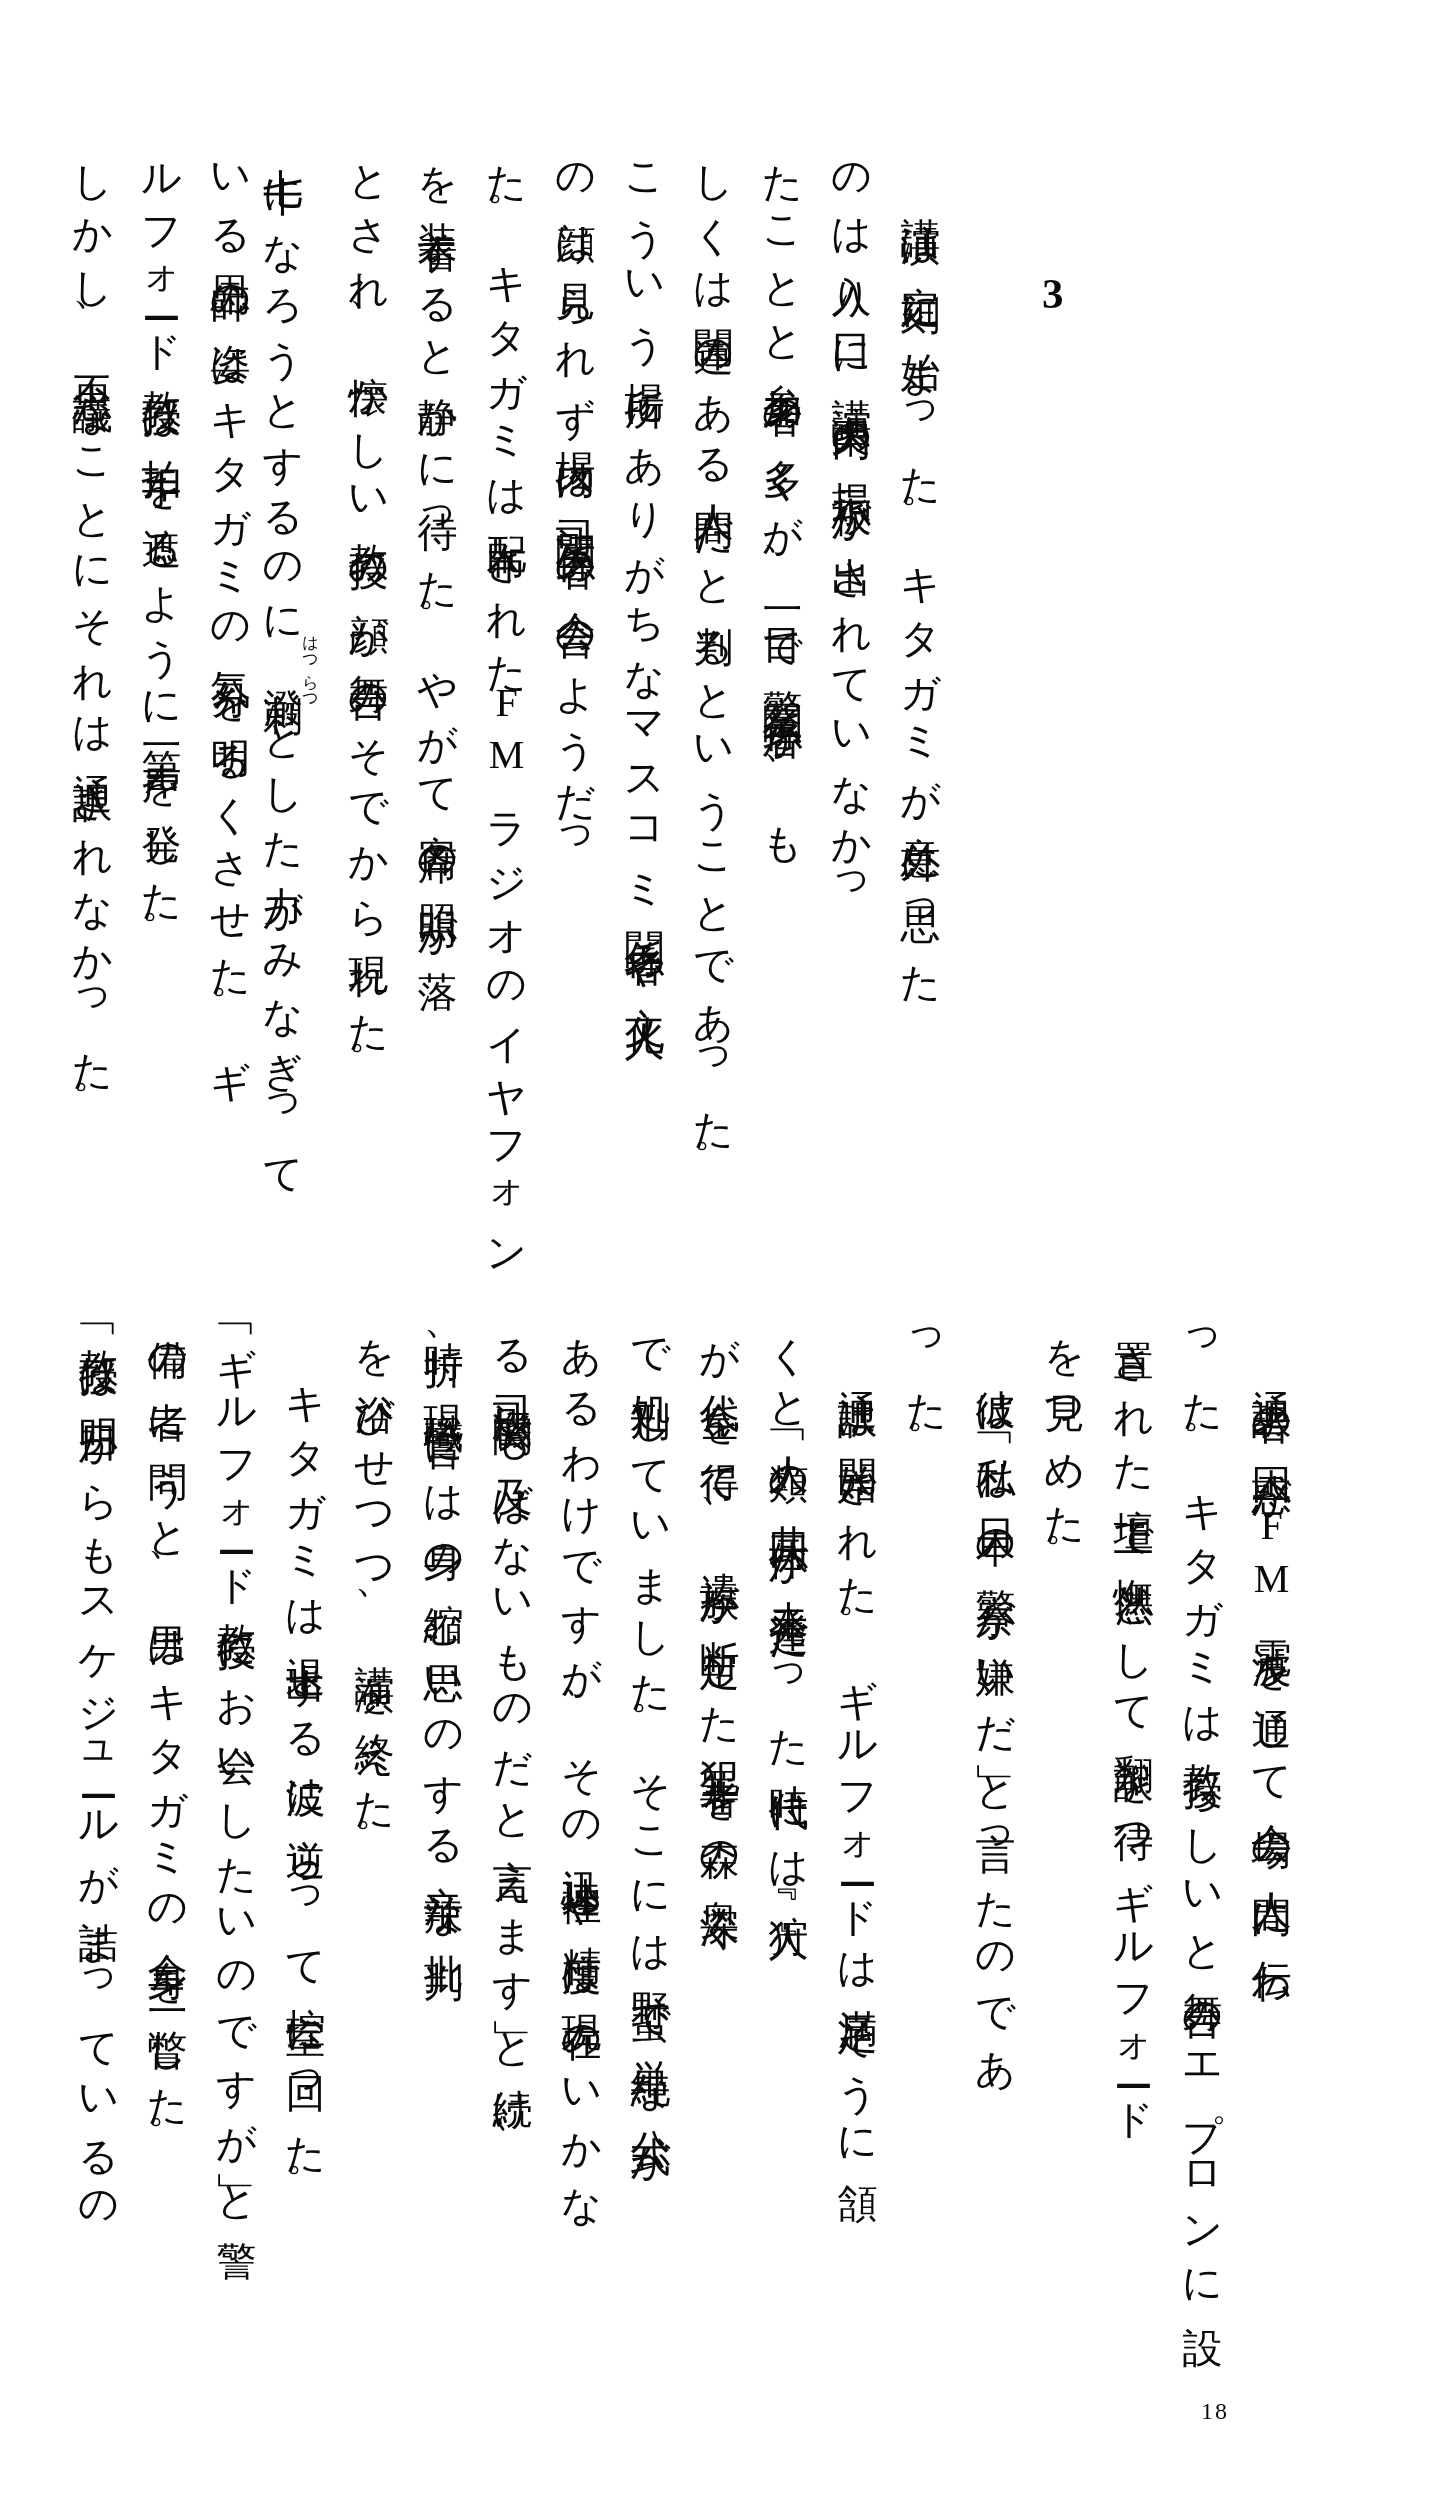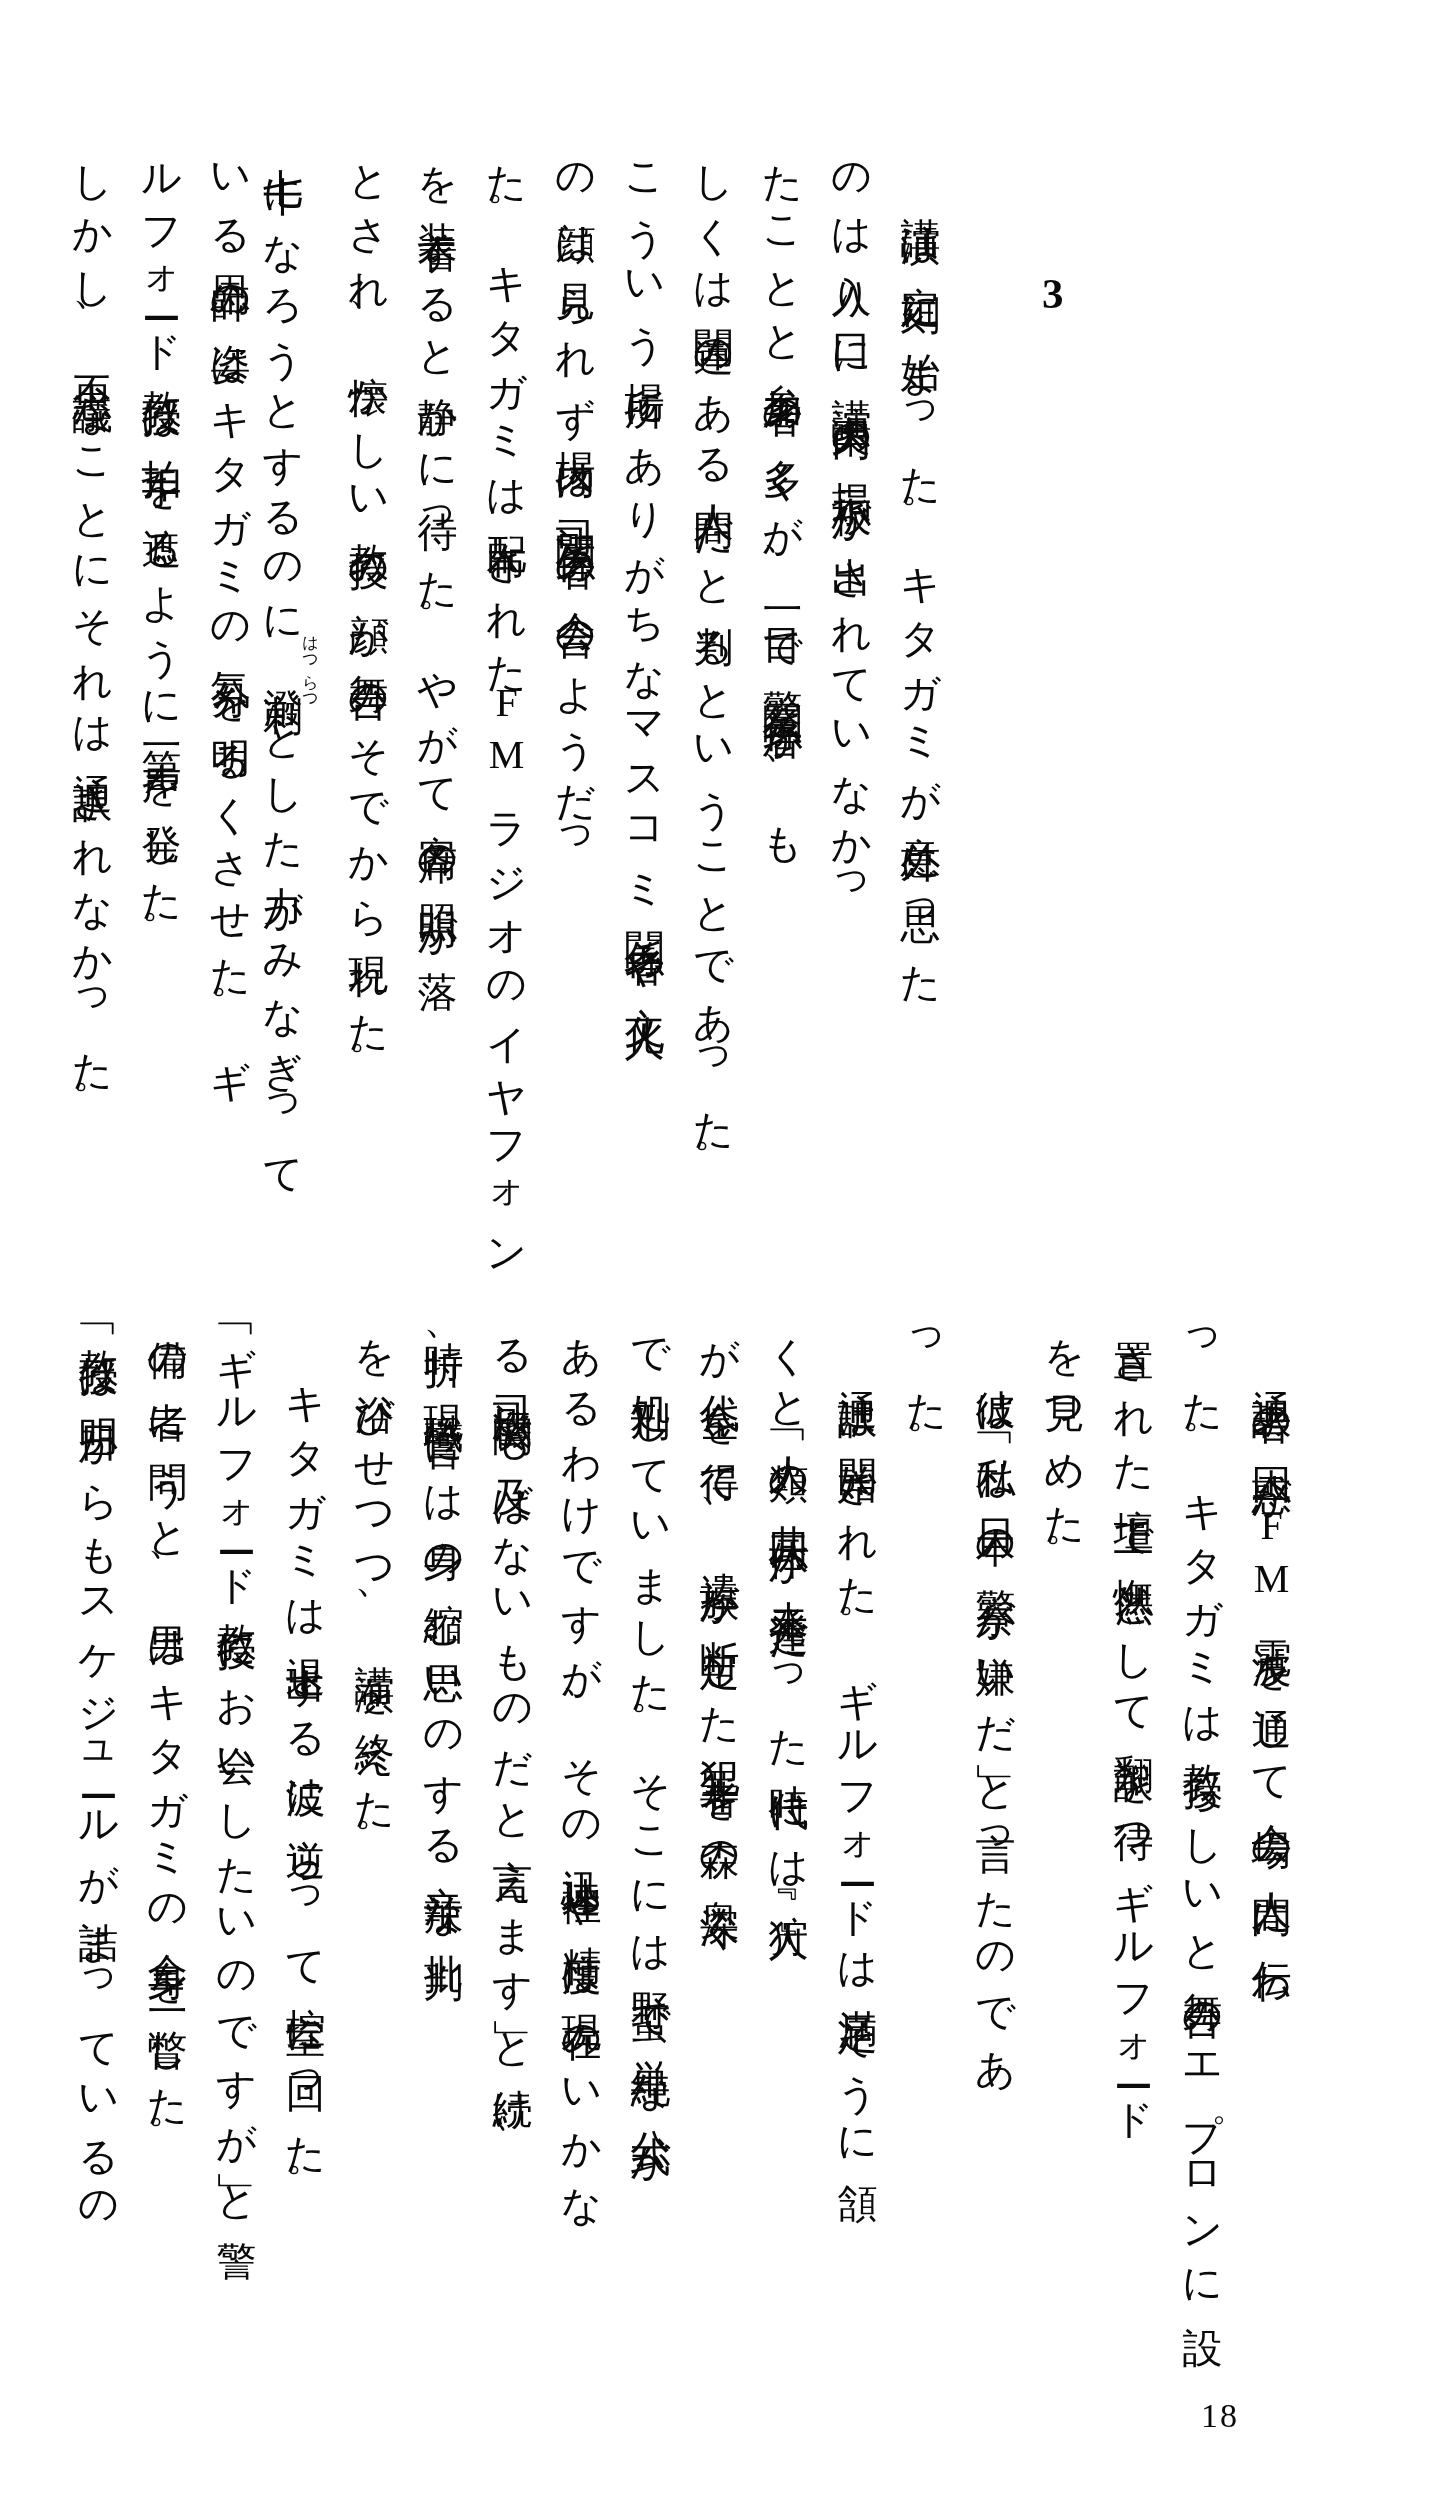--- a/index.html
+++ b/index.html
@@ -56,21 +56,21 @@
     ruby-align: center;
   }
   ruby rt {
     font-size: 16px;
     letter-spacing: 1.4px;
   }
   .pagenum {
     position: absolute;
     top: 2399px;
     left: 1201px;
-    font-size: 34px;
+    font-size: 24px;
     letter-spacing: 2.1px;
     line-height: 1;
     font-family: Liberation Serif, serif;
   }
 </style>
 </head>
 <body>
 
 <div class="page">
 

